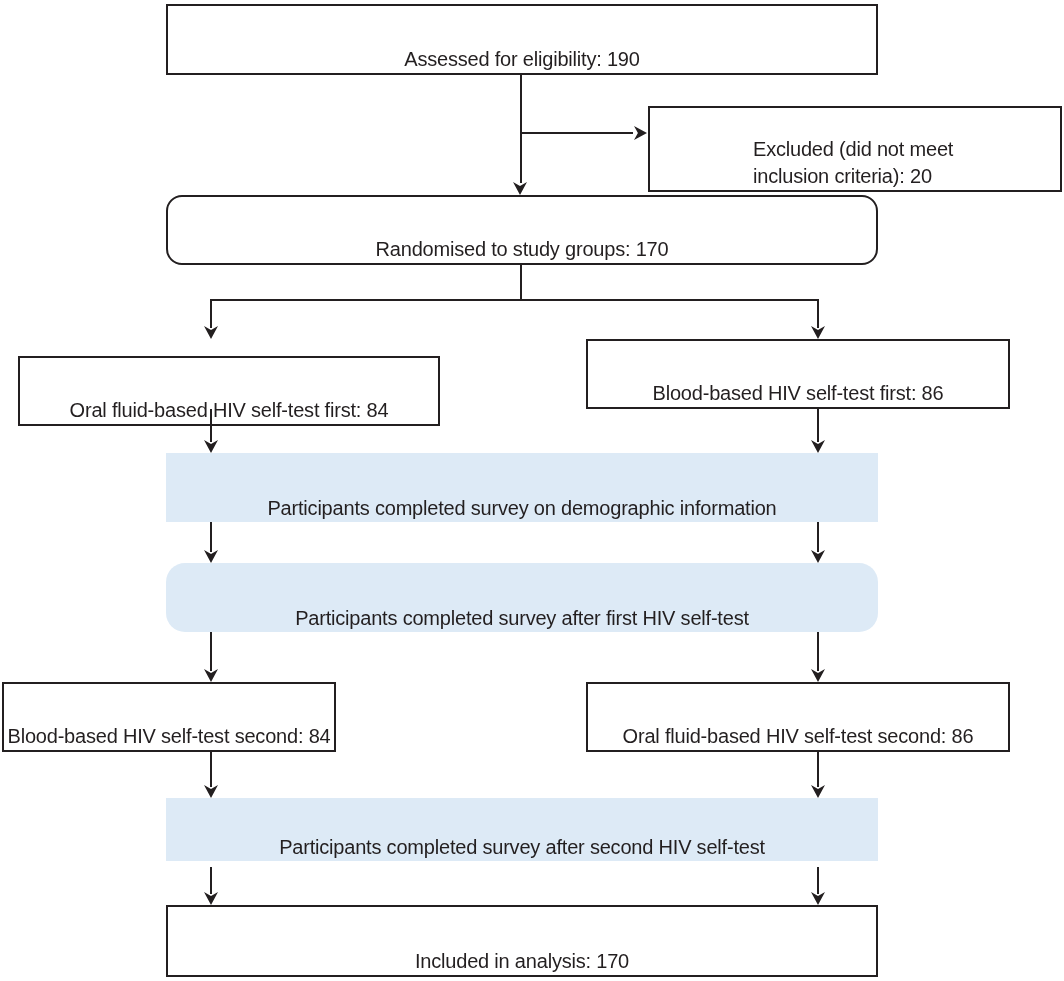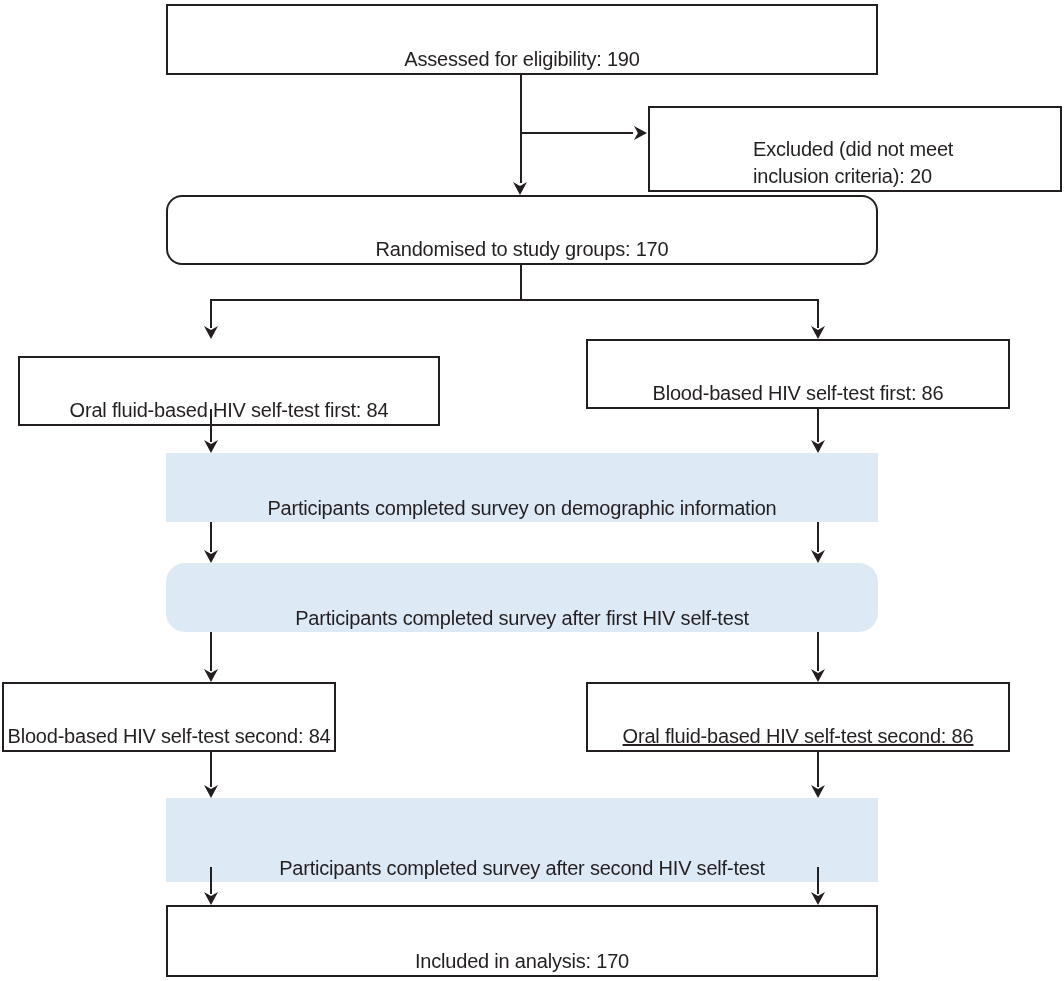--- a/index.html
+++ b/index.html
@@ -100,30 +100,30 @@
   </div>
 
   <div class="vline" style="left:210px;top:632px;height:39px;"></div>
   <div class="arrow-down" style="left:204px;top:669px;"></div>
   <div class="vline" style="left:817px;top:632px;height:39px;"></div>
   <div class="arrow-down" style="left:811px;top:669px;"></div>
 
   <div class="node outlined" style="left:2px;top:682px;width:334px;height:70px;">
     <span class="lbl">Blood-based HIV self-test second: 84</span>
   </div>
-  <div class="node outlined" style="left:586px;top:682px;width:424px;height:70px;text-decoration:underline;">
+  <div class="node outlined" style="left:586px;top:682px;width:424px;height:70px;">
     <span class="lbl">Oral fluid-based HIV self-test second: 86</span>
   </div>
 
   <div class="vline" style="left:210px;top:752px;height:35px;"></div>
   <div class="arrow-down" style="left:204px;top:785px;"></div>
   <div class="vline" style="left:817px;top:752px;height:35px;"></div>
   <div class="arrow-down" style="left:811px;top:785px;"></div>
 
-  <div class="node filled" style="left:166px;top:798px;width:712px;height:84px;">
+  <div class="node filled" style="left:166px;top:798px;width:712px;height:63px;">
     <span class="lbl">Participants completed survey after second HIV self-test</span>
   </div>
 
   <div class="vline" style="left:210px;top:867px;height:27px;"></div>
   <div class="arrow-down" style="left:204px;top:892px;"></div>
   <div class="vline" style="left:817px;top:867px;height:27px;"></div>
   <div class="arrow-down" style="left:811px;top:892px;"></div>
 
   <div class="node outlined" style="left:166px;top:905px;width:712px;height:72px;">
     <span class="lbl">Included in analysis: 170</span>

